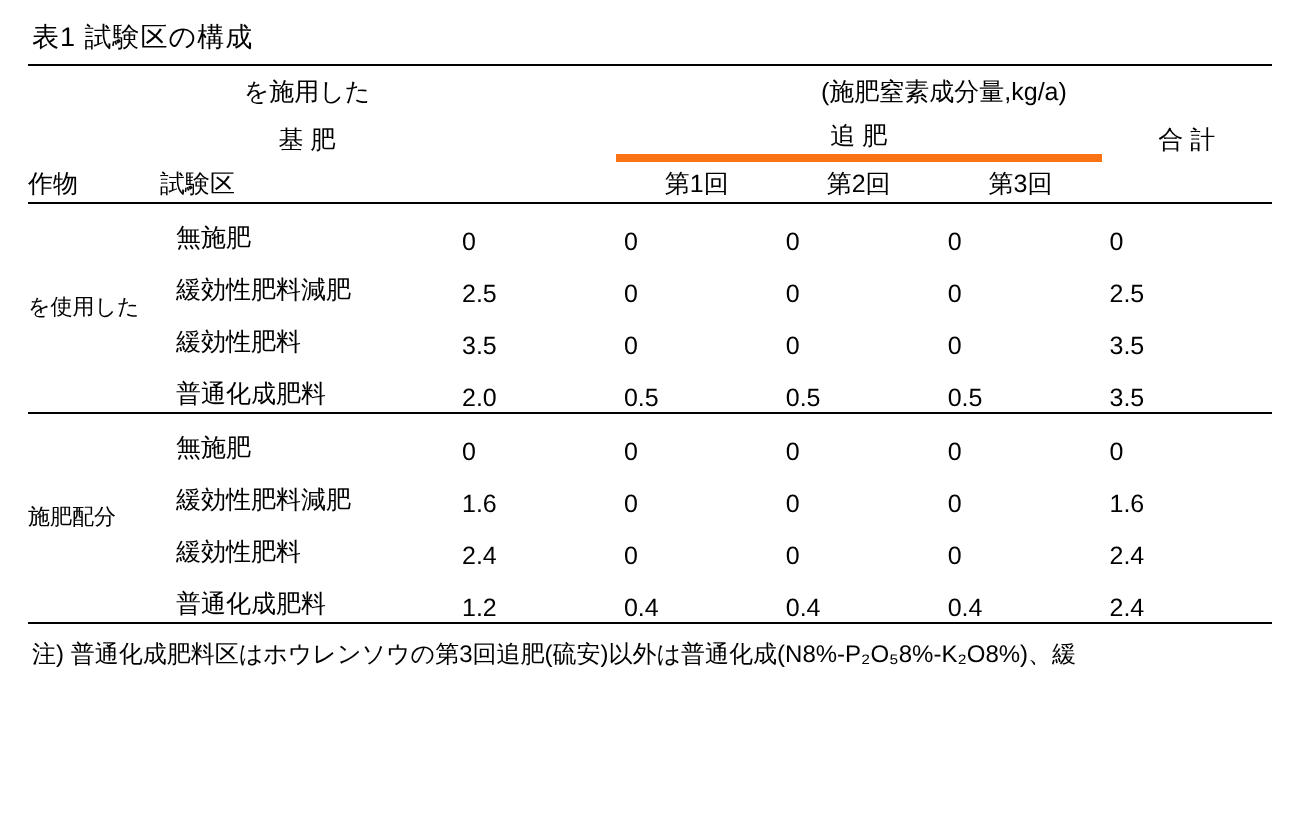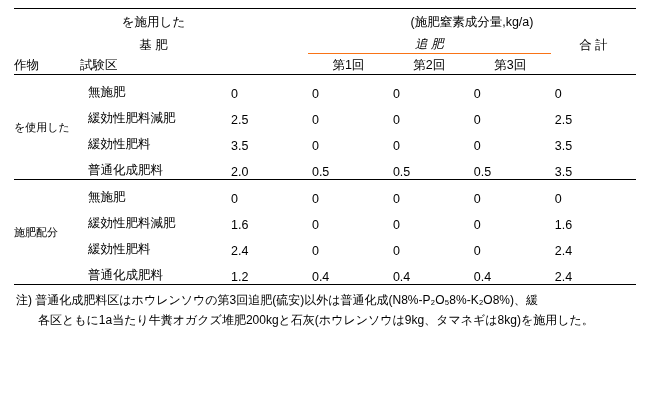--- a/index.html
+++ b/index.html
@@ -54,22 +54,21 @@
   col.c-total  { width: 80px; }
 
   .hdr-row td {
     height: 22px;
     font-size: 12.5px;
   }
   .center { text-align: center; }
   .left { text-align: left; margin-left: 44px; }
 
   .underline-cell {
-    border-bottom: 1px solid #f97316;
-    font-style: italic;
+    border-bottom: 4px solid #f97316;
   }
 
   .data-row td {
     height: 26px;
     font-size: 12.5px;
     vertical-align: middle;
   }
   .data-row td.num {
     text-align: left;
     padding-left: 4px;
@@ -101,20 +100,21 @@
     border-bottom: 1px solid #000;
     height: 0;
     padding: 0;
   }
 </style>
 </head>
 <body>
 
 <div class="page">
 
+  <div class="table-title">表1  試験区の構成</div>
 
   <hr class="rule">
 
   <table class="main">
     <colgroup>
       <col class="c-crop">
         <col class="c-plot">
         <col class="c-base">
         <col class="c-t1">
         <col class="c-t2">
@@ -227,16 +227,15 @@
       <td class="num">0.4</td>
       <td class="num">2.4</td>
     </tr>
   </tbody>
     </table>
 
   <hr class="rule">
 
   <div class="notes">
     <div class="ln">注)  普通化成肥料区はホウレンソウの第3回追肥(硫安)以外は普通化成(N8%-P₂O₅8%-K₂O8%)、緩</div>
-    <div class="ln indent2">各区ともに1a当たり牛糞オガクズ堆肥200kgと石灰(ホウレンソウは9kg、タマネギは8kg)を施用した。</div>
   </div>
 
 </div>
 
 </body></html>

